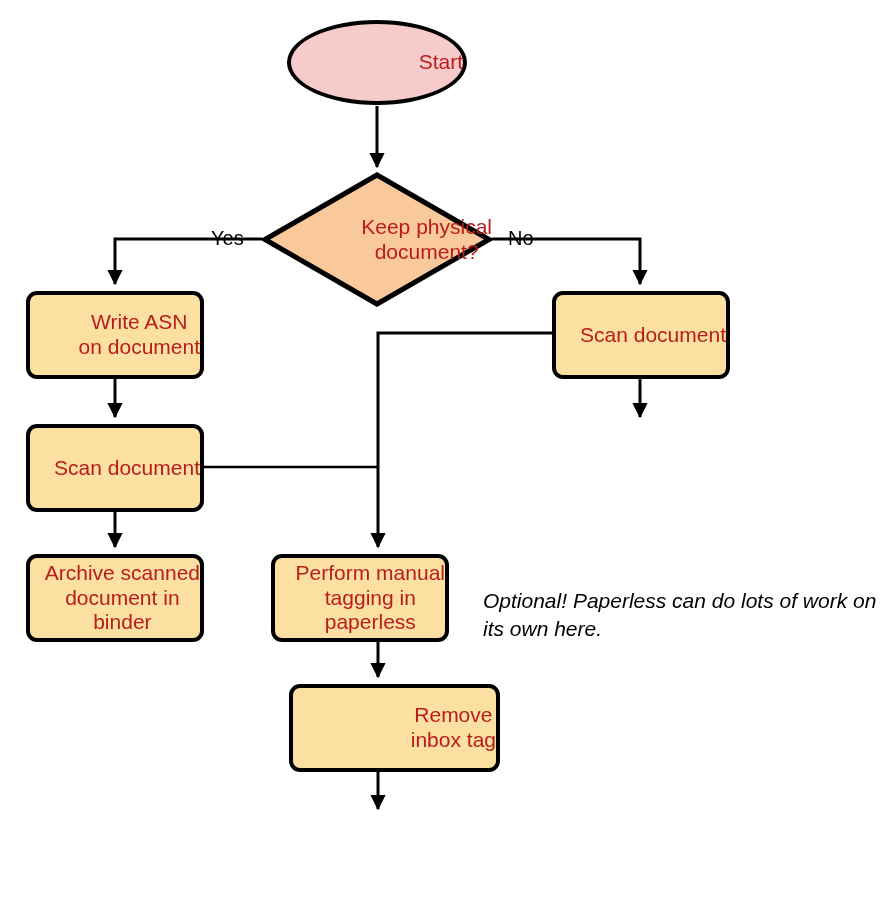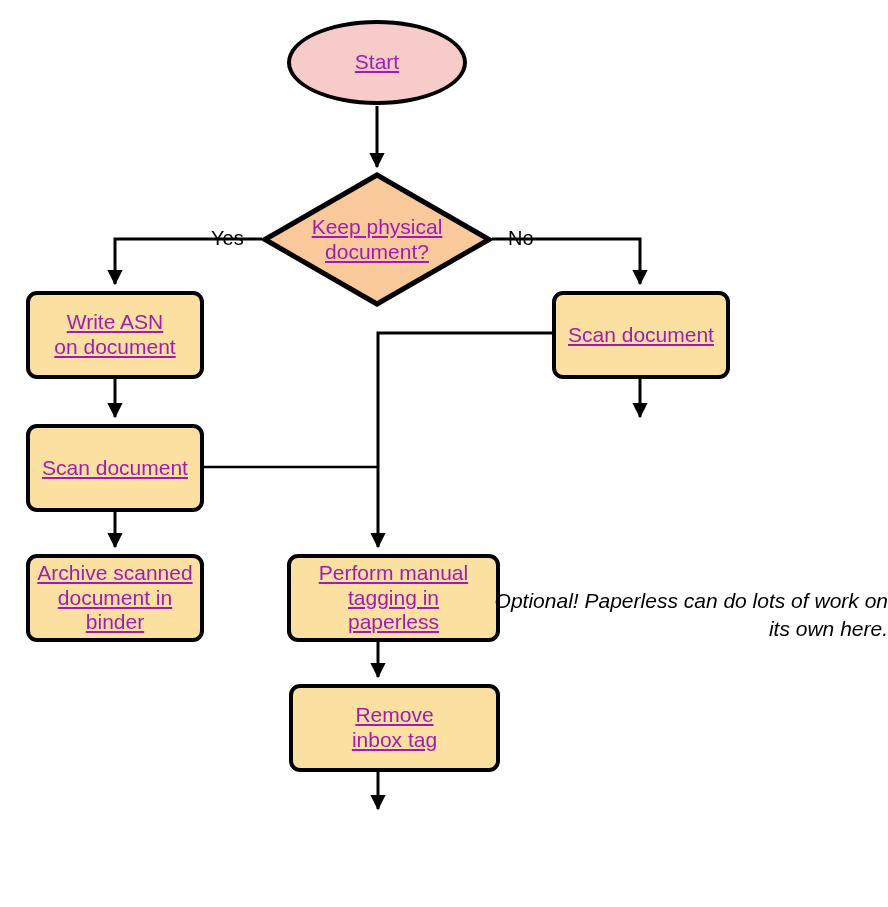--- a/index.html
+++ b/index.html
@@ -24,26 +24,25 @@
     left: 0;
     top: 0;
     width: 888px;
     height: 907px;
   }
   .node {
     position: absolute;
     box-sizing: border-box;
     display: flex;
     align-items: center;
-    justify-content: center;
+    justify-content: flex-end;
     text-align: center;
-    color: #a21caf;
+    color: #b91c1c;
     line-height: 1.18;
     white-space: pre-line;
-    text-decoration: underline;
   }
   .node-process {
     background: #FCE0A2;
     border: 4px solid #000000;
     border-radius: 11px;
     font-size: 21px;
   }
   .node-terminator {
     background: #F8CBCB;
     border: 4px solid #000000;
@@ -140,31 +139,31 @@
     <span>Archive scanned
 document in
 binder</span>
   </div>
 
   <div class="node node-process" style="left:552px; top:291px; width:178px; height:88px;">
     <span>Scan document</span>
   </div>
 
 
-  <div class="node node-process" style="left:287px; top:554px; width:213px; height:88px;">
+  <div class="node node-process" style="left:271px; top:554px; width:178px; height:88px;">
     <span>Perform manual
 tagging in
 paperless</span>
   </div>
 
   <div class="node node-process" style="left:289px; top:684px; width:211px; height:88px;">
     <span>Remove
 inbox tag</span>
   </div>
 
 
   <div class="edge-label" style="left:211px; top:211px;">Yes</div>
 
   <div class="edge-label" style="left:508px; top:211px;">No</div>
 
-  <div class="annotation" style="left:483px; top:587px; width:405px;text-align:right;">Optional! Paperless can do lots of work on its own here.</div>
+  <div class="annotation" style="left:483px; top:587px; width:405px;">Optional! Paperless can do lots of work on its own here.</div>
 
 </div>
 
 </body></html>

